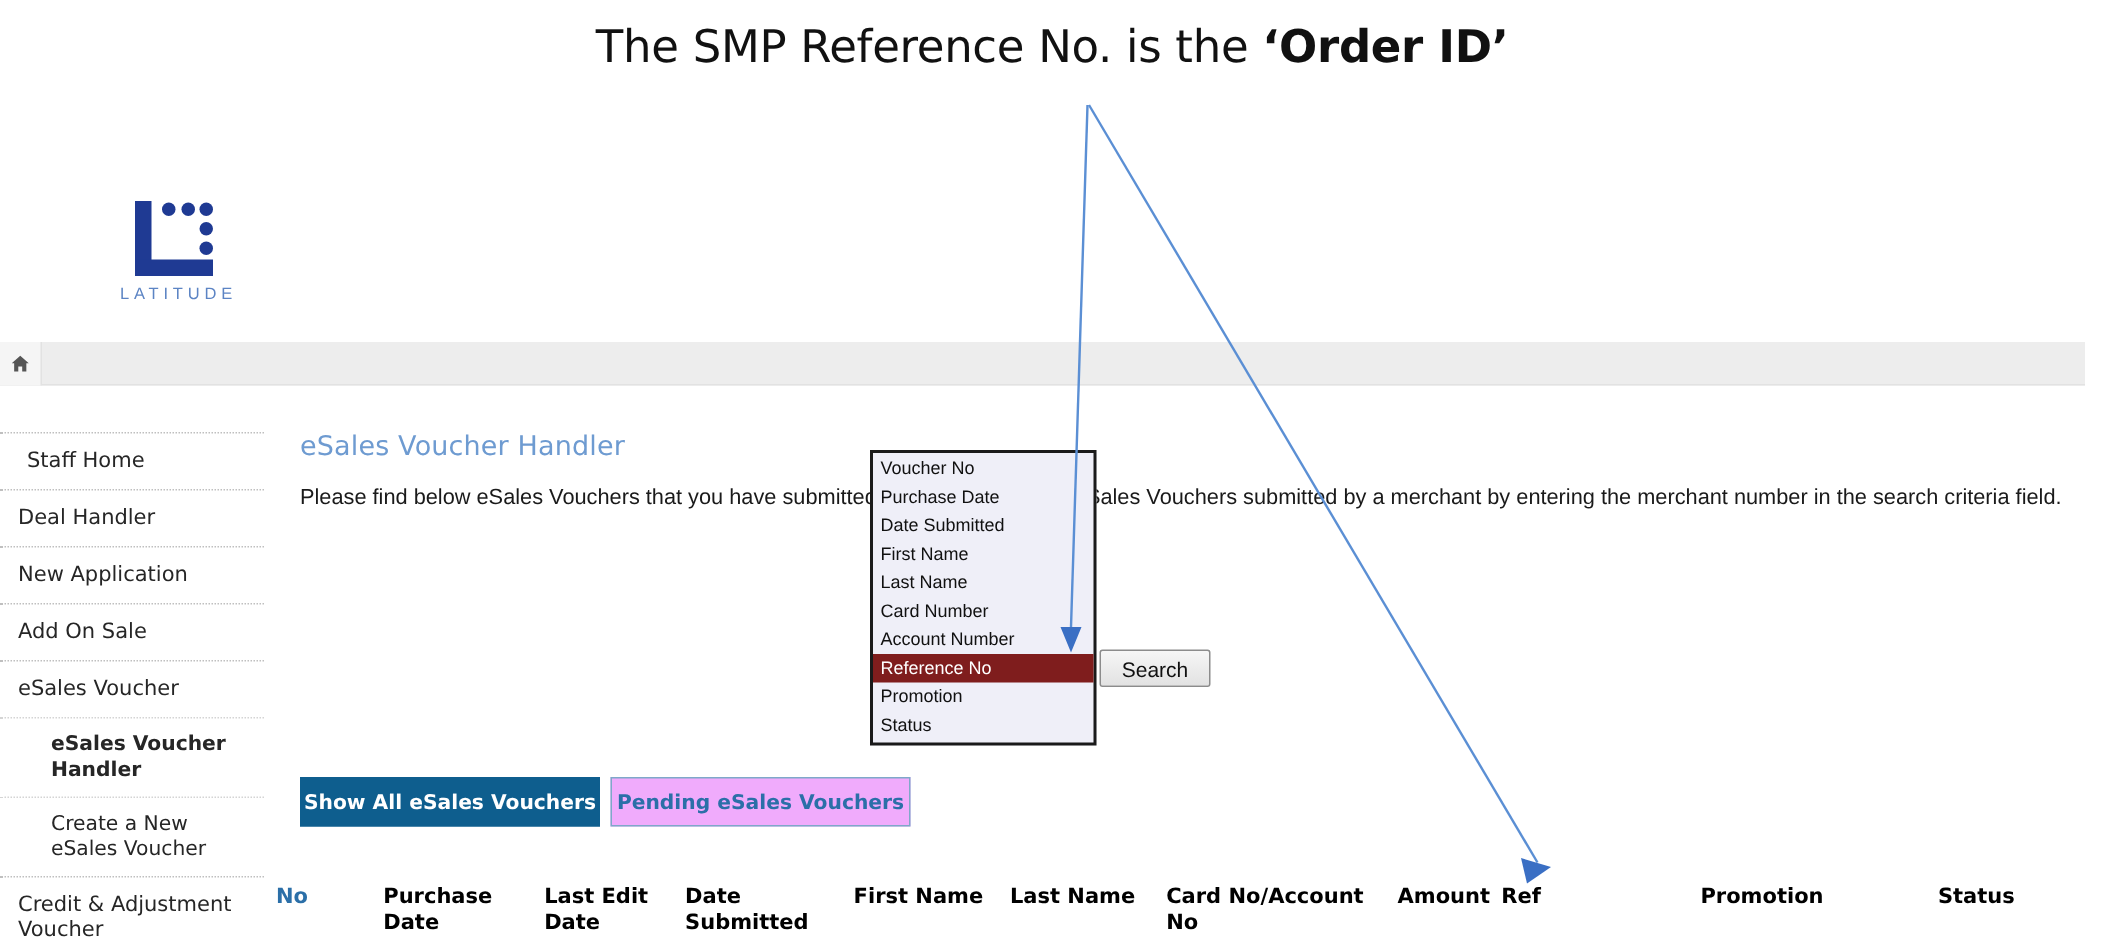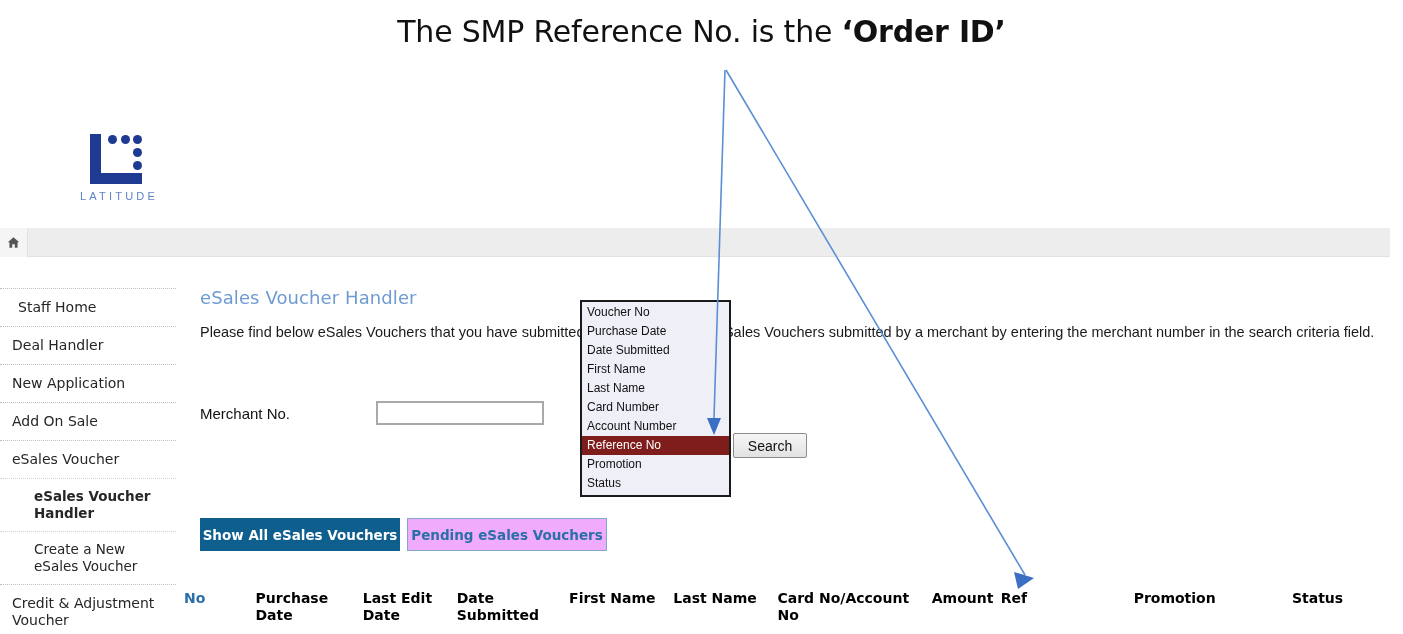--- a/index.html
+++ b/index.html
@@ -288,24 +288,20 @@
   <div class="nav-sub active"><span>eSales Voucher Handler</span></div>
   <div class="nav-sub"><span>Create a New eSales Voucher</span></div>
   <div class="nav-item"><span>Credit &amp; Adjustment Voucher</span></div>
 
 </div>
 
 <div id="page-title">eSales Voucher Handler</div>
 <div id="page-description">Please find below eSales Vouchers that you have submitted. You may also view eSales Vouchers submitted by a merchant by entering the merchant number in the search criteria field.</div>
 
 <div id="search-form">
-  <div class="form-row">
-    <div class="form-label">Merchant No.</div>
-    <input class="text-input" type="text" value="" style="">
-  </div>
 </div>
 
 <button id="search-button">Search</button>
 
 <div id="criteria-listbox">
   <div class="listbox-option">Voucher No</div>
   <div class="listbox-option">Purchase Date</div>
   <div class="listbox-option">Date Submitted</div>
   <div class="listbox-option">First Name</div>
   <div class="listbox-option">Last Name</div>

